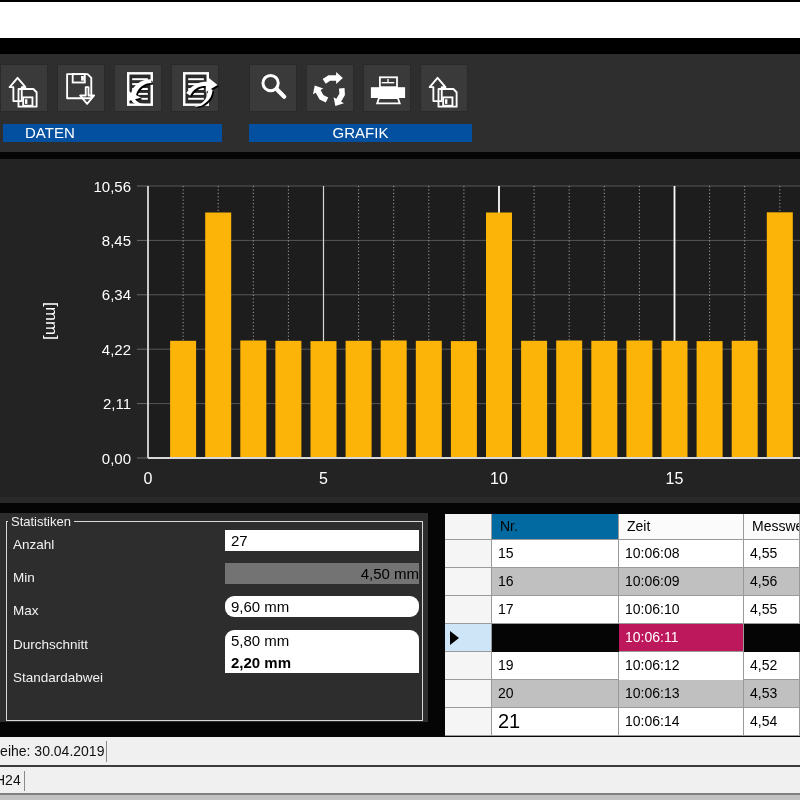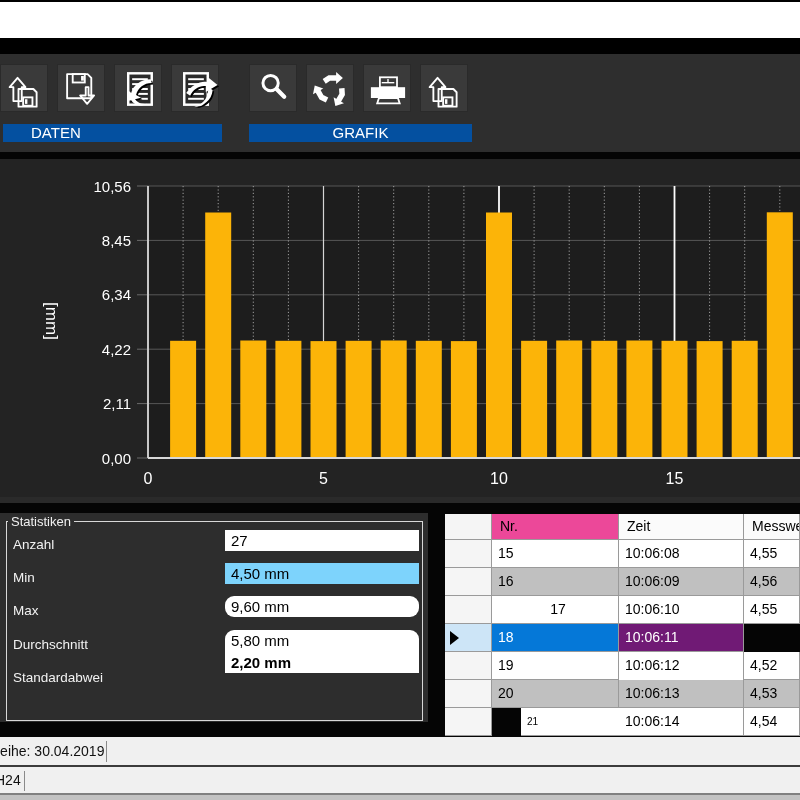--- a/index.html
+++ b/index.html
@@ -95,21 +95,21 @@
       </svg></div>
 <div class="abs" style="left:420px;top:64px;width:48px;height:48px;background:#3a3a3a;border:1px solid #2a2a2a;"><svg width="48" height="48" viewBox="0 0 48 48">
         <g transform="translate(24,24) scale(0.93) translate(-24,-24)">
 <path d="M16 12 L24.5 22 L20.5 22 L20.5 37 L11.5 37 L11.5 22 L7.5 22 Z" fill="none" stroke="#fff" stroke-width="2" stroke-linejoin="round"></path>
 <path d="M17 24 h16 l3.5 3.5 v15.5 h-19.5 z" fill="none" stroke="#fff" stroke-width="2" stroke-linejoin="round"></path>
 <rect x="22" y="33" width="10" height="9" fill="none" stroke="#fff" stroke-width="2"></rect>
 <rect x="24" y="35" width="2.6" height="5" fill="#fff"></rect>
 </g>
       </svg></div>
   <div class="abs" style="left:3px;top:124px;width:219px;height:18px;background:#0450a0;color:#fff;font-size:15px;line-height:18px;">
-      <span style="position:absolute;left:22px;margin-left:6px;">DATEN</span>
+      <span style="position:absolute;left:22px;">DATEN</span>
     </div>
   <div class="abs" style="left:249px;top:124px;width:223px;height:18px;background:#0450a0;color:#fff;font-size:15px;line-height:18px;text-align:center;">GRAFIK</div>
   <div class="abs" style="left:0;top:159px;width:800px;height:338px;background:#232323;">
       <svg width="800" height="338" style="position:absolute;left:0;top:0;">
 <rect x="0" y="0" width="800" height="338" fill="#232323"></rect>
 <rect x="148" y="27" width="652" height="272" fill="#1d1d1d"></rect>
 <line x1="148.0" y1="27.0" x2="800" y2="27.0" stroke="#575757" stroke-width="1"></line>
 <line x1="137.0" y1="27.0" x2="148.0" y2="27.0" stroke="#6a6a6a" stroke-width="1"></line>
 <line x1="148.0" y1="81.4" x2="800" y2="81.4" stroke="#575757" stroke-width="1"></line>
 <line x1="137.0" y1="81.4" x2="148.0" y2="81.4" stroke="#6a6a6a" stroke-width="1"></line>
@@ -173,59 +173,58 @@
 </svg>
     </div>
   <div class="abs" style="left:0;top:497px;width:800px;height:6px;background:#2a2a2a;"></div>
   <div class="abs" style="left:0;top:503px;width:800px;height:234px;background:#050505;"></div>
   <div class="abs" style="left:0;top:513px;width:428px;height:209px;background:#2d2d2d;"></div>
   <div class="abs" style="left:6px;top:521px;width:417px;height:200px;border:1px solid #d8d8d8;"></div>
 <div class="abs" style="left:8px;top:514px;background:#2d2d2d;padding:0 3px;color:#f0f0f0;font-size:13px;">Statistiken</div>
 <div class="abs" style="left:13px;top:537px;color:#f2f2f2;font-size:13.5px;">Anzahl</div>
 <div class="abs" style="left:225px;top:530px;width:194px;height:21px;background:#fff;color:#000;font-size:15px;line-height:21px;padding-left:6px;">27</div>
 <div class="abs" style="left:13px;top:570px;color:#f2f2f2;font-size:13.5px;">Min</div>
-<div class="abs" style="left:225px;top:563px;width:194px;height:21px;background:#7dd3fc;color:#000;font-size:15px;line-height:21px;padding-left:6px;">4,50 mm</div>
+<div class="abs" style="left:225px;top:563px;width:194px;height:21px;background:#737373;color:#000;font-size:15px;line-height:21px;padding-left:6px;text-align:right;">4,50 mm</div>
 <div class="abs" style="left:13px;top:603px;color:#f2f2f2;font-size:13.5px;">Max</div>
 <div class="abs" style="left:225px;top:596px;width:194px;height:21px;background:#fff;color:#000;font-size:15px;line-height:21px;padding-left:6px;border-radius:9px;">9,60 mm</div>
 <div class="abs" style="left:13px;top:637px;color:#f2f2f2;font-size:13.5px;">Durchschnitt</div>
 <div class="abs" style="left:225px;top:630px;width:194px;height:38px;background:#fff;color:#000;font-size:15px;line-height:21px;padding-left:6px;border-radius:9px;">5,80 mm</div>
 <div class="abs" style="left:13px;top:670px;color:#f2f2f2;font-size:13.5px;">Standardabwei</div>
 <div class="abs" style="left:225px;top:652px;width:194px;height:21px;background:#fff;color:#000;font-size:15px;line-height:21px;padding-left:6px;font-weight:bold;">2,20 mm</div>
   <div class="abs" style="left:445px;top:514px;width:355px;height:223px;overflow:hidden;">
 <div class="abs" style="left:0;top:0;width:47px;height:26px;background:#f5f5f5;border-right:1px solid #9a9a9a;border-bottom:1px solid #9a9a9a;"></div>
-<div class="abs" style="left:47px;top:0;width:127px;height:26px;background:#ec4899;border-right:1px solid #9a9a9a;border-bottom:1px solid #9a9a9a;color:#000;font-size:14px;line-height:25px;padding-left:8px;overflow:hidden;">Nr.</div>
+<div class="abs" style="left:47px;top:0;width:127px;height:26px;background:#0369a1;border-right:1px solid #9a9a9a;border-bottom:1px solid #9a9a9a;color:#000;font-size:14px;line-height:25px;padding-left:8px;overflow:hidden;">Nr.</div>
 <div class="abs" style="left:174px;top:0;width:125px;height:26px;background:#fbfbfb;border-right:1px solid #9a9a9a;border-bottom:1px solid #9a9a9a;color:#000;font-size:14px;line-height:25px;padding-left:8px;overflow:hidden;">Zeit</div>
 <div class="abs" style="left:299px;top:0;width:56px;height:26px;background:#fbfbfb;border-right:1px solid #9a9a9a;border-bottom:1px solid #9a9a9a;color:#000;font-size:14px;line-height:25px;padding-left:8px;overflow:hidden;">Messwert</div>
 <div class="abs" style="left:0;top:26px;width:47px;height:28px;background:#f5f5f5;border-right:1px solid #9a9a9a;border-bottom:1px solid #9a9a9a;"></div>
 <div class="abs" style="left:47px;top:26px;width:127px;height:28px;background:#ffffff;border-right:1px solid #9a9a9a;border-bottom:1px solid #9a9a9a;color:#000;font-size:14px;line-height:27px;padding-left:6px;overflow:hidden;">15</div>
 <div class="abs" style="left:174px;top:26px;width:125px;height:28px;background:#ffffff;border-right:1px solid #9a9a9a;border-bottom:1px solid #9a9a9a;color:#000;font-size:14px;line-height:27px;padding-left:6px;overflow:hidden;">10:06:08</div>
 <div class="abs" style="left:299px;top:26px;width:56px;height:28px;background:#ffffff;border-right:1px solid #9a9a9a;border-bottom:1px solid #9a9a9a;color:#000;font-size:14px;line-height:27px;padding-left:6px;overflow:hidden;">4,55</div>
 <div class="abs" style="left:0;top:54px;width:47px;height:28px;background:#f5f5f5;border-right:1px solid #9a9a9a;border-bottom:1px solid #9a9a9a;"></div>
 <div class="abs" style="left:47px;top:54px;width:127px;height:28px;background:#c0c0c0;border-right:1px solid #9a9a9a;border-bottom:1px solid #9a9a9a;color:#000;font-size:14px;line-height:27px;padding-left:6px;overflow:hidden;">16</div>
 <div class="abs" style="left:174px;top:54px;width:125px;height:28px;background:#c0c0c0;border-right:1px solid #9a9a9a;border-bottom:1px solid #9a9a9a;color:#000;font-size:14px;line-height:27px;padding-left:6px;overflow:hidden;">10:06:09</div>
 <div class="abs" style="left:299px;top:54px;width:56px;height:28px;background:#c0c0c0;border-right:1px solid #9a9a9a;border-bottom:1px solid #9a9a9a;color:#000;font-size:14px;line-height:27px;padding-left:6px;overflow:hidden;">4,56</div>
 <div class="abs" style="left:0;top:82px;width:47px;height:28px;background:#f5f5f5;border-right:1px solid #9a9a9a;border-bottom:1px solid #9a9a9a;"></div>
-<div class="abs" style="left:47px;top:82px;width:127px;height:28px;background:#ffffff;border-right:1px solid #9a9a9a;border-bottom:1px solid #9a9a9a;color:#000;font-size:14px;line-height:27px;padding-left:6px;overflow:hidden;text-align:center;">17</div>
+<div class="abs" style="left:47px;top:82px;width:127px;height:28px;background:#ffffff;border-right:1px solid #9a9a9a;border-bottom:1px solid #9a9a9a;color:#000;font-size:14px;line-height:27px;padding-left:6px;overflow:hidden;">17</div>
 <div class="abs" style="left:174px;top:82px;width:125px;height:28px;background:#ffffff;border-right:1px solid #9a9a9a;border-bottom:1px solid #9a9a9a;color:#000;font-size:14px;line-height:27px;padding-left:6px;overflow:hidden;">10:06:10</div>
 <div class="abs" style="left:299px;top:82px;width:56px;height:28px;background:#ffffff;border-right:1px solid #9a9a9a;border-bottom:1px solid #9a9a9a;color:#000;font-size:14px;line-height:27px;padding-left:6px;overflow:hidden;">4,55</div>
 <div class="abs" style="left:0;top:110px;width:47px;height:28px;background:#cde5f7;border-right:1px solid #9a9a9a;border-bottom:1px solid #9a9a9a;"></div>
 <div class="abs" style="left:5px;top:117px;width:0;height:0;border-left:9px solid #000;border-top:7px solid transparent;border-bottom:7px solid transparent;"></div>
-<div class="abs" style="left:47px;top:110px;width:127px;height:28px;background:#0578d8;border-right:1px solid #9a9a9a;border-bottom:1px solid #9a9a9a;color:#fff;font-size:14px;line-height:27px;padding-left:6px;overflow:hidden;">18</div>
-<div class="abs" style="left:174px;top:110px;width:125px;height:28px;background:#701a75;border-right:1px solid #9a9a9a;border-bottom:1px solid #9a9a9a;color:#fff;font-size:14px;line-height:27px;padding-left:6px;overflow:hidden;">10:06:11</div>
+<div class="abs" style="left:174px;top:110px;width:125px;height:28px;background:#be185d;border-right:1px solid #9a9a9a;border-bottom:1px solid #9a9a9a;color:#fff;font-size:14px;line-height:27px;padding-left:6px;overflow:hidden;">10:06:11</div>
 <div class="abs" style="left:299px;top:110px;width:56px;height:28px;background:#0578d8;border-right:1px solid #9a9a9a;border-bottom:1px solid #9a9a9a;color:#fff;font-size:14px;line-height:27px;padding-left:6px;overflow:hidden;margin-top:47px;">9,54</div>
 <div class="abs" style="left:0;top:138px;width:47px;height:28px;background:#f5f5f5;border-right:1px solid #9a9a9a;border-bottom:1px solid #9a9a9a;"></div>
 <div class="abs" style="left:47px;top:138px;width:127px;height:28px;background:#ffffff;border-right:1px solid #9a9a9a;border-bottom:1px solid #9a9a9a;color:#000;font-size:14px;line-height:27px;padding-left:6px;overflow:hidden;">19</div>
 <div class="abs" style="left:174px;top:138px;width:125px;height:38px;background:#ffffff;border-right:1px solid #9a9a9a;border-bottom:1px solid #9a9a9a;color:#000;font-size:14px;line-height:27px;padding-left:6px;overflow:hidden;">10:06:12</div>
 <div class="abs" style="left:299px;top:138px;width:56px;height:28px;background:#ffffff;border-right:1px solid #9a9a9a;border-bottom:1px solid #9a9a9a;color:#000;font-size:14px;line-height:27px;padding-left:6px;overflow:hidden;">4,52</div>
 <div class="abs" style="left:0;top:166px;width:47px;height:28px;background:#f5f5f5;border-right:1px solid #9a9a9a;border-bottom:1px solid #9a9a9a;"></div>
 <div class="abs" style="left:47px;top:166px;width:127px;height:28px;background:#c0c0c0;border-right:1px solid #9a9a9a;border-bottom:1px solid #9a9a9a;color:#000;font-size:14px;line-height:27px;padding-left:6px;overflow:hidden;">20</div>
 <div class="abs" style="left:174px;top:166px;width:125px;height:28px;background:#c0c0c0;border-right:1px solid #9a9a9a;border-bottom:1px solid #9a9a9a;color:#000;font-size:14px;line-height:27px;padding-left:6px;overflow:hidden;">10:06:13</div>
 <div class="abs" style="left:299px;top:166px;width:56px;height:28px;background:#c0c0c0;border-right:1px solid #9a9a9a;border-bottom:1px solid #9a9a9a;color:#000;font-size:14px;line-height:27px;padding-left:6px;overflow:hidden;">4,53</div>
 <div class="abs" style="left:0;top:194px;width:47px;height:28px;background:#f5f5f5;border-right:1px solid #9a9a9a;border-bottom:1px solid #9a9a9a;"></div>
-<div class="abs" style="left:47px;top:194px;width:127px;height:28px;background:#ffffff;border-right:1px solid #9a9a9a;border-bottom:1px solid #9a9a9a;color:#000;font-size:10px;line-height:27px;padding-left:6px;overflow:hidden;margin-left:29px;">21</div>
+<div class="abs" style="left:47px;top:194px;width:127px;height:28px;background:#ffffff;border-right:1px solid #9a9a9a;border-bottom:1px solid #9a9a9a;color:#000;font-size:20px;line-height:27px;padding-left:6px;overflow:hidden;">21</div>
 <div class="abs" style="left:174px;top:194px;width:125px;height:28px;background:#ffffff;border-right:1px solid #9a9a9a;border-bottom:1px solid #9a9a9a;color:#000;font-size:14px;line-height:27px;padding-left:6px;overflow:hidden;">10:06:14</div>
 <div class="abs" style="left:299px;top:194px;width:56px;height:28px;background:#ffffff;border-right:1px solid #9a9a9a;border-bottom:1px solid #9a9a9a;color:#000;font-size:14px;line-height:27px;padding-left:6px;overflow:hidden;">4,54</div>
 </div>
   <div class="abs" style="left:0;top:737px;width:800px;height:28px;background:#f0f0f0;">
     <span style="position:absolute;left:-38px;top:6px;font-size:14px;color:#111;">Messreihe: 30.04.2019</span>
     <div class="abs" style="left:106px;top:4px;width:1px;height:21px;background:#8a8a8a;"></div>
   </div>
   <div class="abs" style="left:0;top:765px;width:800px;height:2px;background:#3c3c3c;"></div>
   <div class="abs" style="left:0;top:767px;width:800px;height:40px;background:#f0f0f0;text-align:center;">
     <span style="position:absolute;left:-5px;top:5px;font-size:14px;color:#111;">H24</span>

